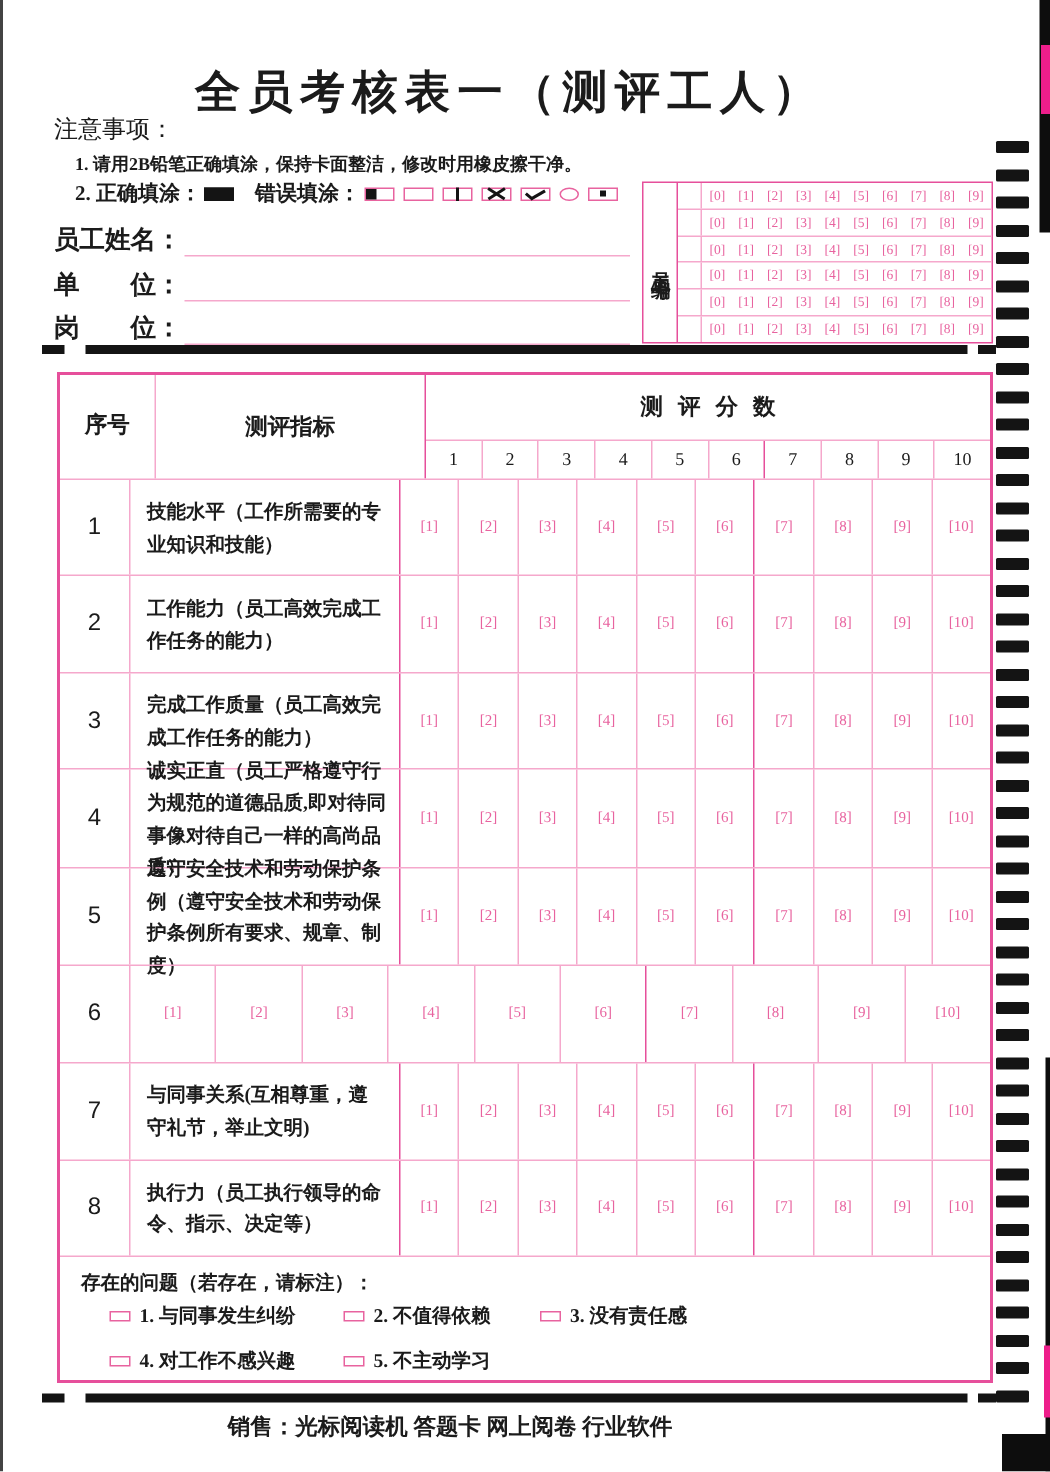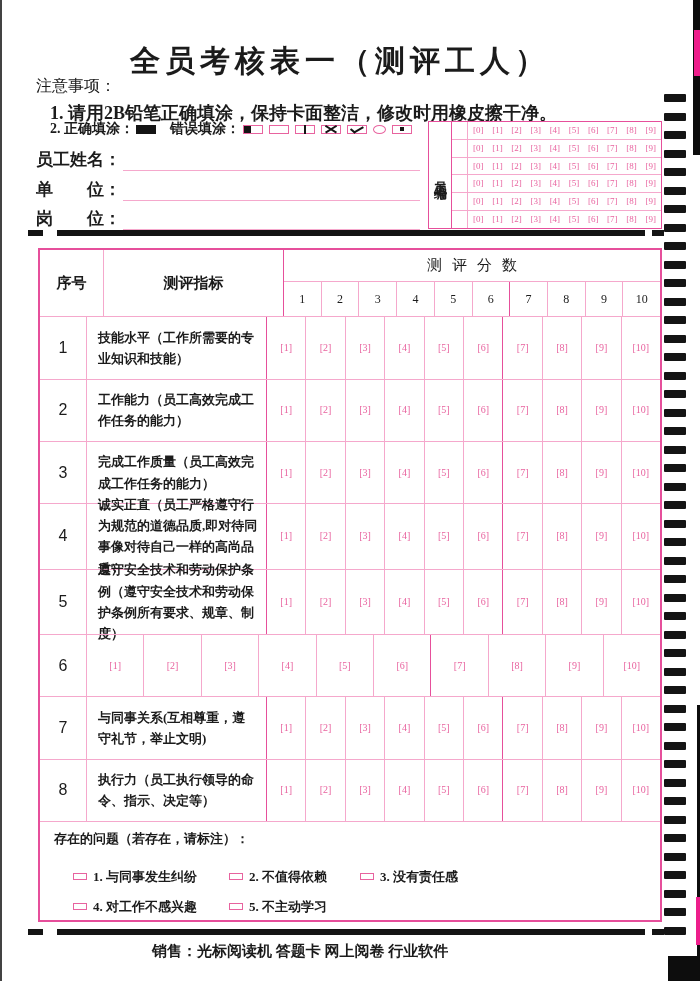--- a/index.html
+++ b/index.html
@@ -14,21 +14,21 @@
   html,body{width:700px;height:981px;overflow:hidden}
   body{
     position:relative;background:#ffffff;color:var(--ink);
     font-family:"Liberation Serif","DejaVu Serif",serif;
   }
   .abs{position:absolute}
 
   
   .title{top:41px;left:40px;width:600px;text-align:center;font-size:30px;font-weight:bold;letter-spacing:5px;white-space:nowrap}
   .notice-h{left:36px;top:76px;font-size:16px;font-weight:normal}
-  .notice-1{left:50px;top:101px;font-size:18px;font-weight:600}
+  .notice-1{left:50px;top:101px;font-size:12px;font-weight:600}
   .notice-2{left:50px;top:120px;font-size:14px;font-weight:600;display:flex;align-items:center}
 
   
   .ex{display:inline-block;position:relative;width:20px;height:9px;border:1px solid var(--bubble);margin:0 3px;vertical-align:middle}
   .ex-correct{background:var(--mark);border-color:var(--mark);margin:0 6px 0 2px}
   .ex-half::after{content:'';position:absolute;left:0;top:0;bottom:0;width:7px;background:var(--mark)}
   .ex-line::after{content:'';position:absolute;left:50%;top:-1px;bottom:-1px;width:2px;background:var(--mark);transform:translateX(-50%)}
   .ex-cross::before,.ex-cross::after{content:'';position:absolute;left:50%;top:50%;width:13px;height:1.6px;background:var(--mark)}
   .ex-cross::before{transform:translate(-50%,-50%) rotate(32deg)}
   .ex-cross::after{transform:translate(-50%,-50%) rotate(-32deg)}
@@ -51,35 +51,35 @@
   .id-digit-box{width:16px;border-right:1px solid var(--accent-light)}
   .id-bubbles{flex:1;display:flex;align-items:center;justify-content:space-between;padding:0 5px}
   .bubble{color:var(--bubble);font-size:9px;line-height:1;white-space:nowrap}
 
   
   .table{left:38px;top:248px;width:624px;height:674px;border:2px solid var(--accent-dark);display:flex;flex-direction:column;background:#fff}
   .thead{display:flex;height:70px}
   .th-no{width:64px;border-right:1px solid var(--accent-light);display:flex;align-items:center;justify-content:center;text-align:center;font-size:15px;font-weight:bold;line-height:1.8}
   .th-ind{width:180px;border-right:1.5px solid var(--accent-dark);display:flex;align-items:center;justify-content:center;font-size:15px;font-weight:bold}
   .th-scores{flex:1;display:flex;flex-direction:column}
-  .th-scores-top{height:32px;border-bottom:1px solid var(--accent-light);display:flex;align-items:center;justify-content:center;font-size:15px;font-weight:normal;letter-spacing:10px;text-indent:10px}
+  .th-scores-top{height:44px;border-bottom:1px solid var(--accent-light);display:flex;align-items:center;justify-content:center;font-size:15px;font-weight:bold;letter-spacing:10px;text-indent:10px}
   .th-scores-nums{flex:1;display:flex}
   .score-num{flex:1;display:flex;align-items:center;justify-content:center;font-size:12px;border-right:1px solid var(--accent-light)}
   .score-num:last-child,.score-cell:last-child{border-right:none}
   .trow{display:flex;height:65.5px;border-top:1px solid var(--accent-light)}
   .td-no{width:47px;border-right:1px solid var(--accent-light);display:flex;align-items:center;justify-content:center;font-size:16px;font-family:"Liberation Sans","DejaVu Sans",sans-serif}
   .td-ind{width:180px;border-right:1.5px solid var(--accent-dark);display:flex;align-items:center;font-size:13px;font-weight:600;line-height:1.65;padding:0 8px 0 11px}
   .td-scores{flex:1;display:flex}
   .score-cell{flex:1;display:flex;align-items:center;justify-content:center;border-right:1px solid var(--accent-light)}
   .sep{border-right:1.5px solid var(--accent-dark) !important}
   .score-cell .bubble{font-size:10px}
 
   
   .problems{flex:1;border-top:1px solid var(--accent-light);padding:8px 0 0 14px}
-  .problems-heading{font-size:13px;font-weight:bold;margin-bottom:20px}
+  .problems-heading{font-size:13px;font-weight:bold;margin-bottom:4px}
   .opt-line{position:relative;height:22px}
   .opt-line.second{margin-top:8px}
   .opt-item{position:absolute;top:0;display:flex;align-items:center;gap:6px;font-size:13px;font-weight:bold;white-space:nowrap}
   .opt-item:nth-child(1){left:19px}
   .opt-item:nth-child(2){left:175px}
   .opt-item:nth-child(3){left:306px}
   .opt-box{width:14px;height:7px;border:1px solid var(--bubble);flex:0 0 auto}
 
   
   .bar{background:var(--mark);height:6px}

